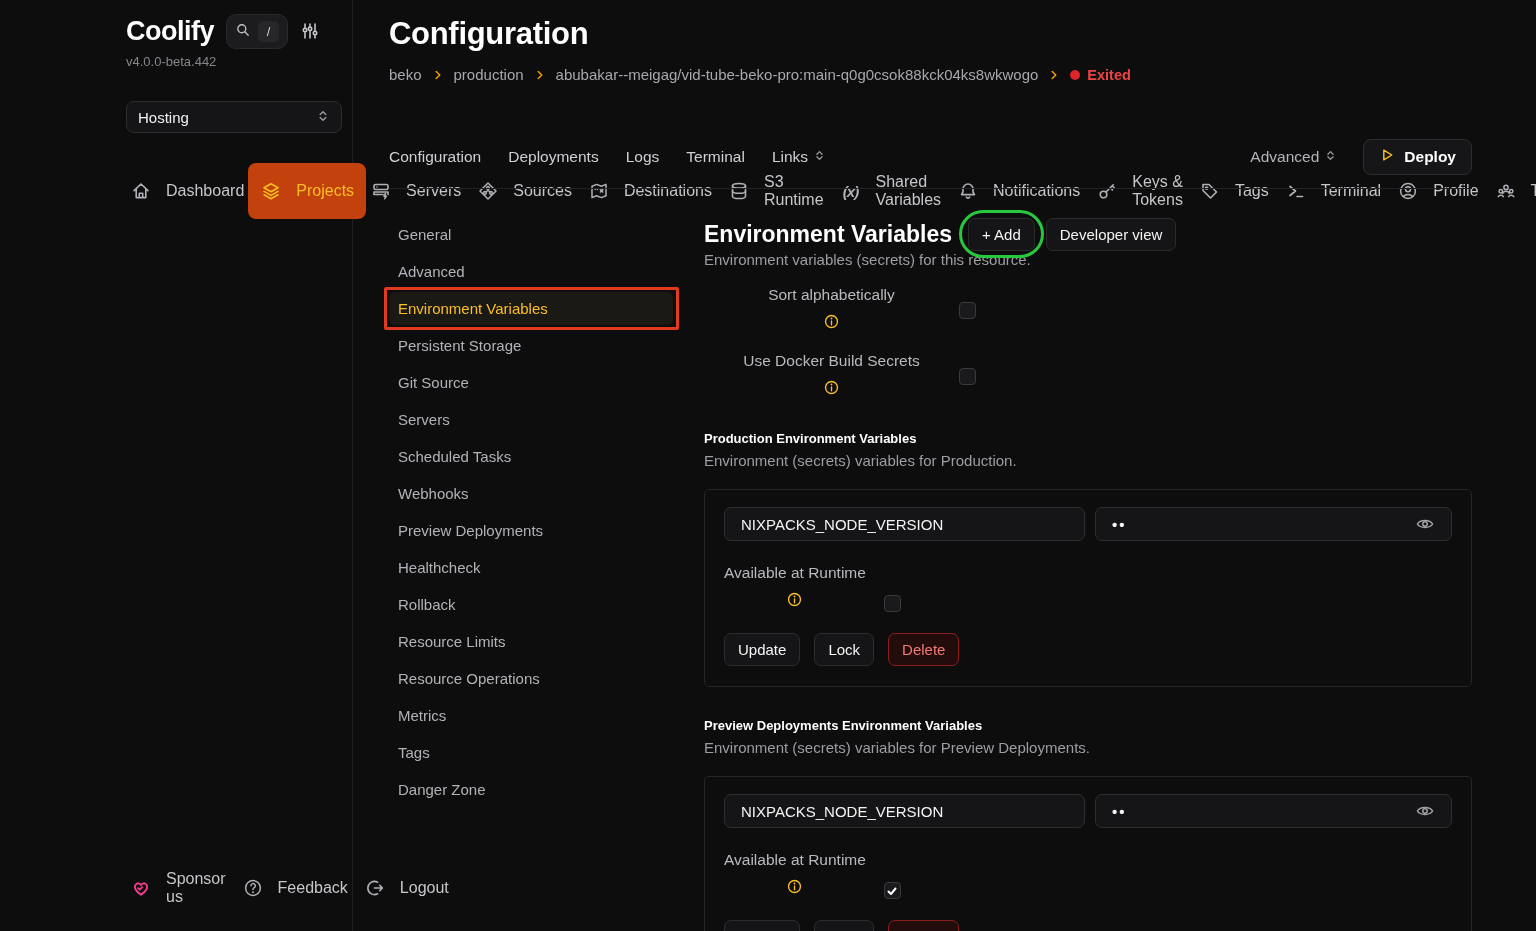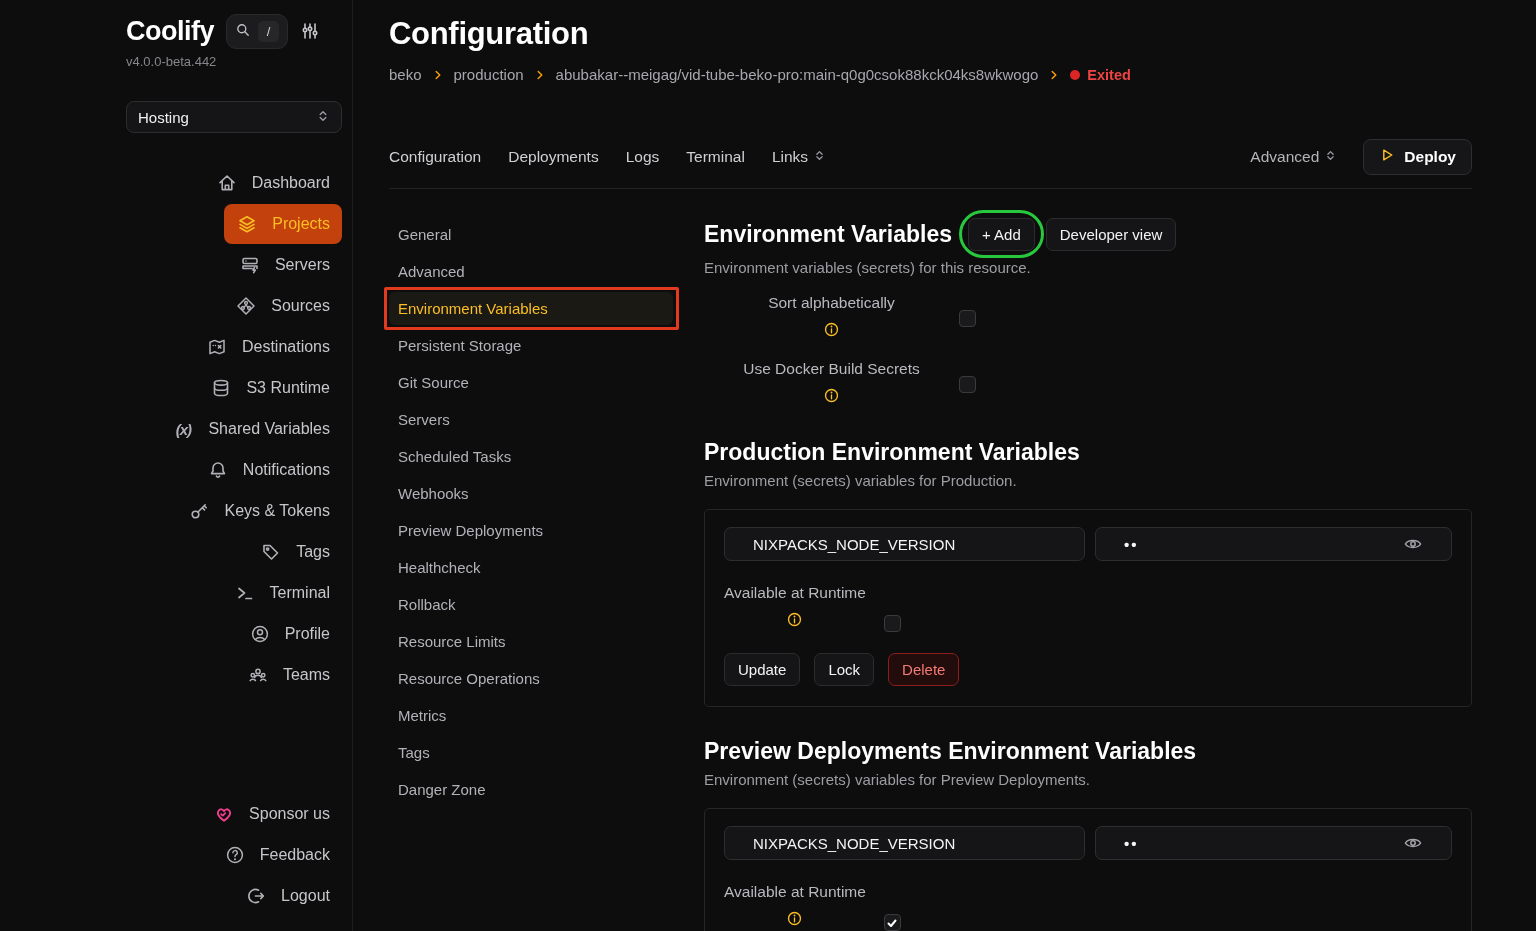--- a/index.html
+++ b/index.html
@@ -22,21 +22,21 @@
   .search-pill {
     display:flex; align-items:center; gap:7px; background:#1c1c1f; border:1px solid #29292c;
     border-radius:10px; padding:6px 8px; cursor:pointer;
   }
   .kbd { background:#27272a; border-radius:5px; width:21px; height:21px; display:flex; align-items:center; justify-content:center; font-size:13px; color:#cfcfd4; }
   .version { margin-top:5px; font-size:13px; color:#86868c; }
   .team-select {
     margin-top:32px; height:32px; background:#151517; border:1px solid #2d2d30; border-radius:8px;
     display:flex; align-items:center; justify-content:space-between; padding:0 11px; font-size:15px; color:#f0f0f2; cursor:pointer;
   }
-  .menu { margin-top:30px; display:flex; flex-direction:column;align-items:flex-end; }
+  .menu { margin-top:30px; display:flex; flex-direction:row; }
   .menu.footer { margin-top:auto; }
   .menu-item {
     display:flex; align-items:center; gap:15px; padding:10px 12px 10px 13px; margin:0 0 1px -8px;
     border-radius:8px; cursor:pointer; color:#c6c6cb; font-size:16px;
   }
   .menu-item.active { background:#c2410c; color:#fbbf24; }
   .menu-item .ic { width:20px; height:20px; display:flex; align-items:center; justify-content:center; flex-shrink:0; }
   .txt-icon { font-style:italic; font-weight:700; font-size:15px; color:#b0b0b6; letter-spacing:-1px; }
 
   
@@ -74,40 +74,40 @@
     padding:7px 13px; background:#151517; border:1px solid #2c2c2f; border-radius:7px;
     font-size:15px; color:#f4f4f5; cursor:pointer; white-space:nowrap;
     font-family:"Liberation Sans","DejaVu Sans",sans-serif;
   }
   .add-wrap { position:relative; }
   .annotation-green {
     position:absolute; left:-9px; right:-9px; top:-8px; bottom:-7px;
     border:3.5px solid #28c83e; border-radius:26px; pointer-events:none; z-index:6;
   }
   .subtle { color:#9d9da3; font-size:15px; }
-  .env-sub { margin-top:8px; }
+  .env-sub { }
 
   .toggle-row { display:flex; align-items:center; margin-top:18px; }
   .label-wrap { display:flex; align-items:center; gap:9px; color:#b9b9bf; font-size:15.5px;flex-direction:column; }
   .label-col { width:255px; }
   .checkbox {
     width:17px; height:17px; background:#1a1a1c; border:1px solid #3a3a3e; border-radius:4px;
     display:flex; align-items:center; justify-content:center; cursor:pointer; flex-shrink:0;
   }
   .checkbox svg { display:none; }
   .checkbox[data-checked="true"] svg { display:block; }
 
-  h3.section-title { margin-top:31px; font-size:23px; font-weight:800; color:#fff; }
+  h3.section-title { margin-top:31px; font-size:13px; font-weight:800; color:#fff; }
   .section-sub { margin-top:6px; }
 
   .var-card { margin-top:20px; border:1px solid #262628; border-radius:5px; padding:17px 19px 20px; }
   .inputs-row { display:flex; gap:10px; }
   .field {
     height:34px; background:#151517; border:1px solid #2e2e31; border-radius:7px;
-    padding:0 28px; display:flex; align-items:center; font-size:15px; color:#f4f4f5; cursor:text;
+    padding:0 16px; display:flex; align-items:center; font-size:15px; color:#f4f4f5; cursor:text;
   }
   .field-name { width:361px; }
   .field-value { flex:1; justify-content:space-between; }
   .masked { font-weight:700; letter-spacing:2px; }
   .runtime-row { margin-top:23px; display:flex; align-items:flex-end; }
   .runtime-row .checkbox { margin-left:18px; }
   .card-actions { margin-top:21px; display:flex; justify-content:flex-start; gap:14px; }
   .btn-delete { background:#230c0c; border-color:#8c1f1d; color:#f47b76; }
   .eye { cursor:pointer; display:flex; }
 </style>

